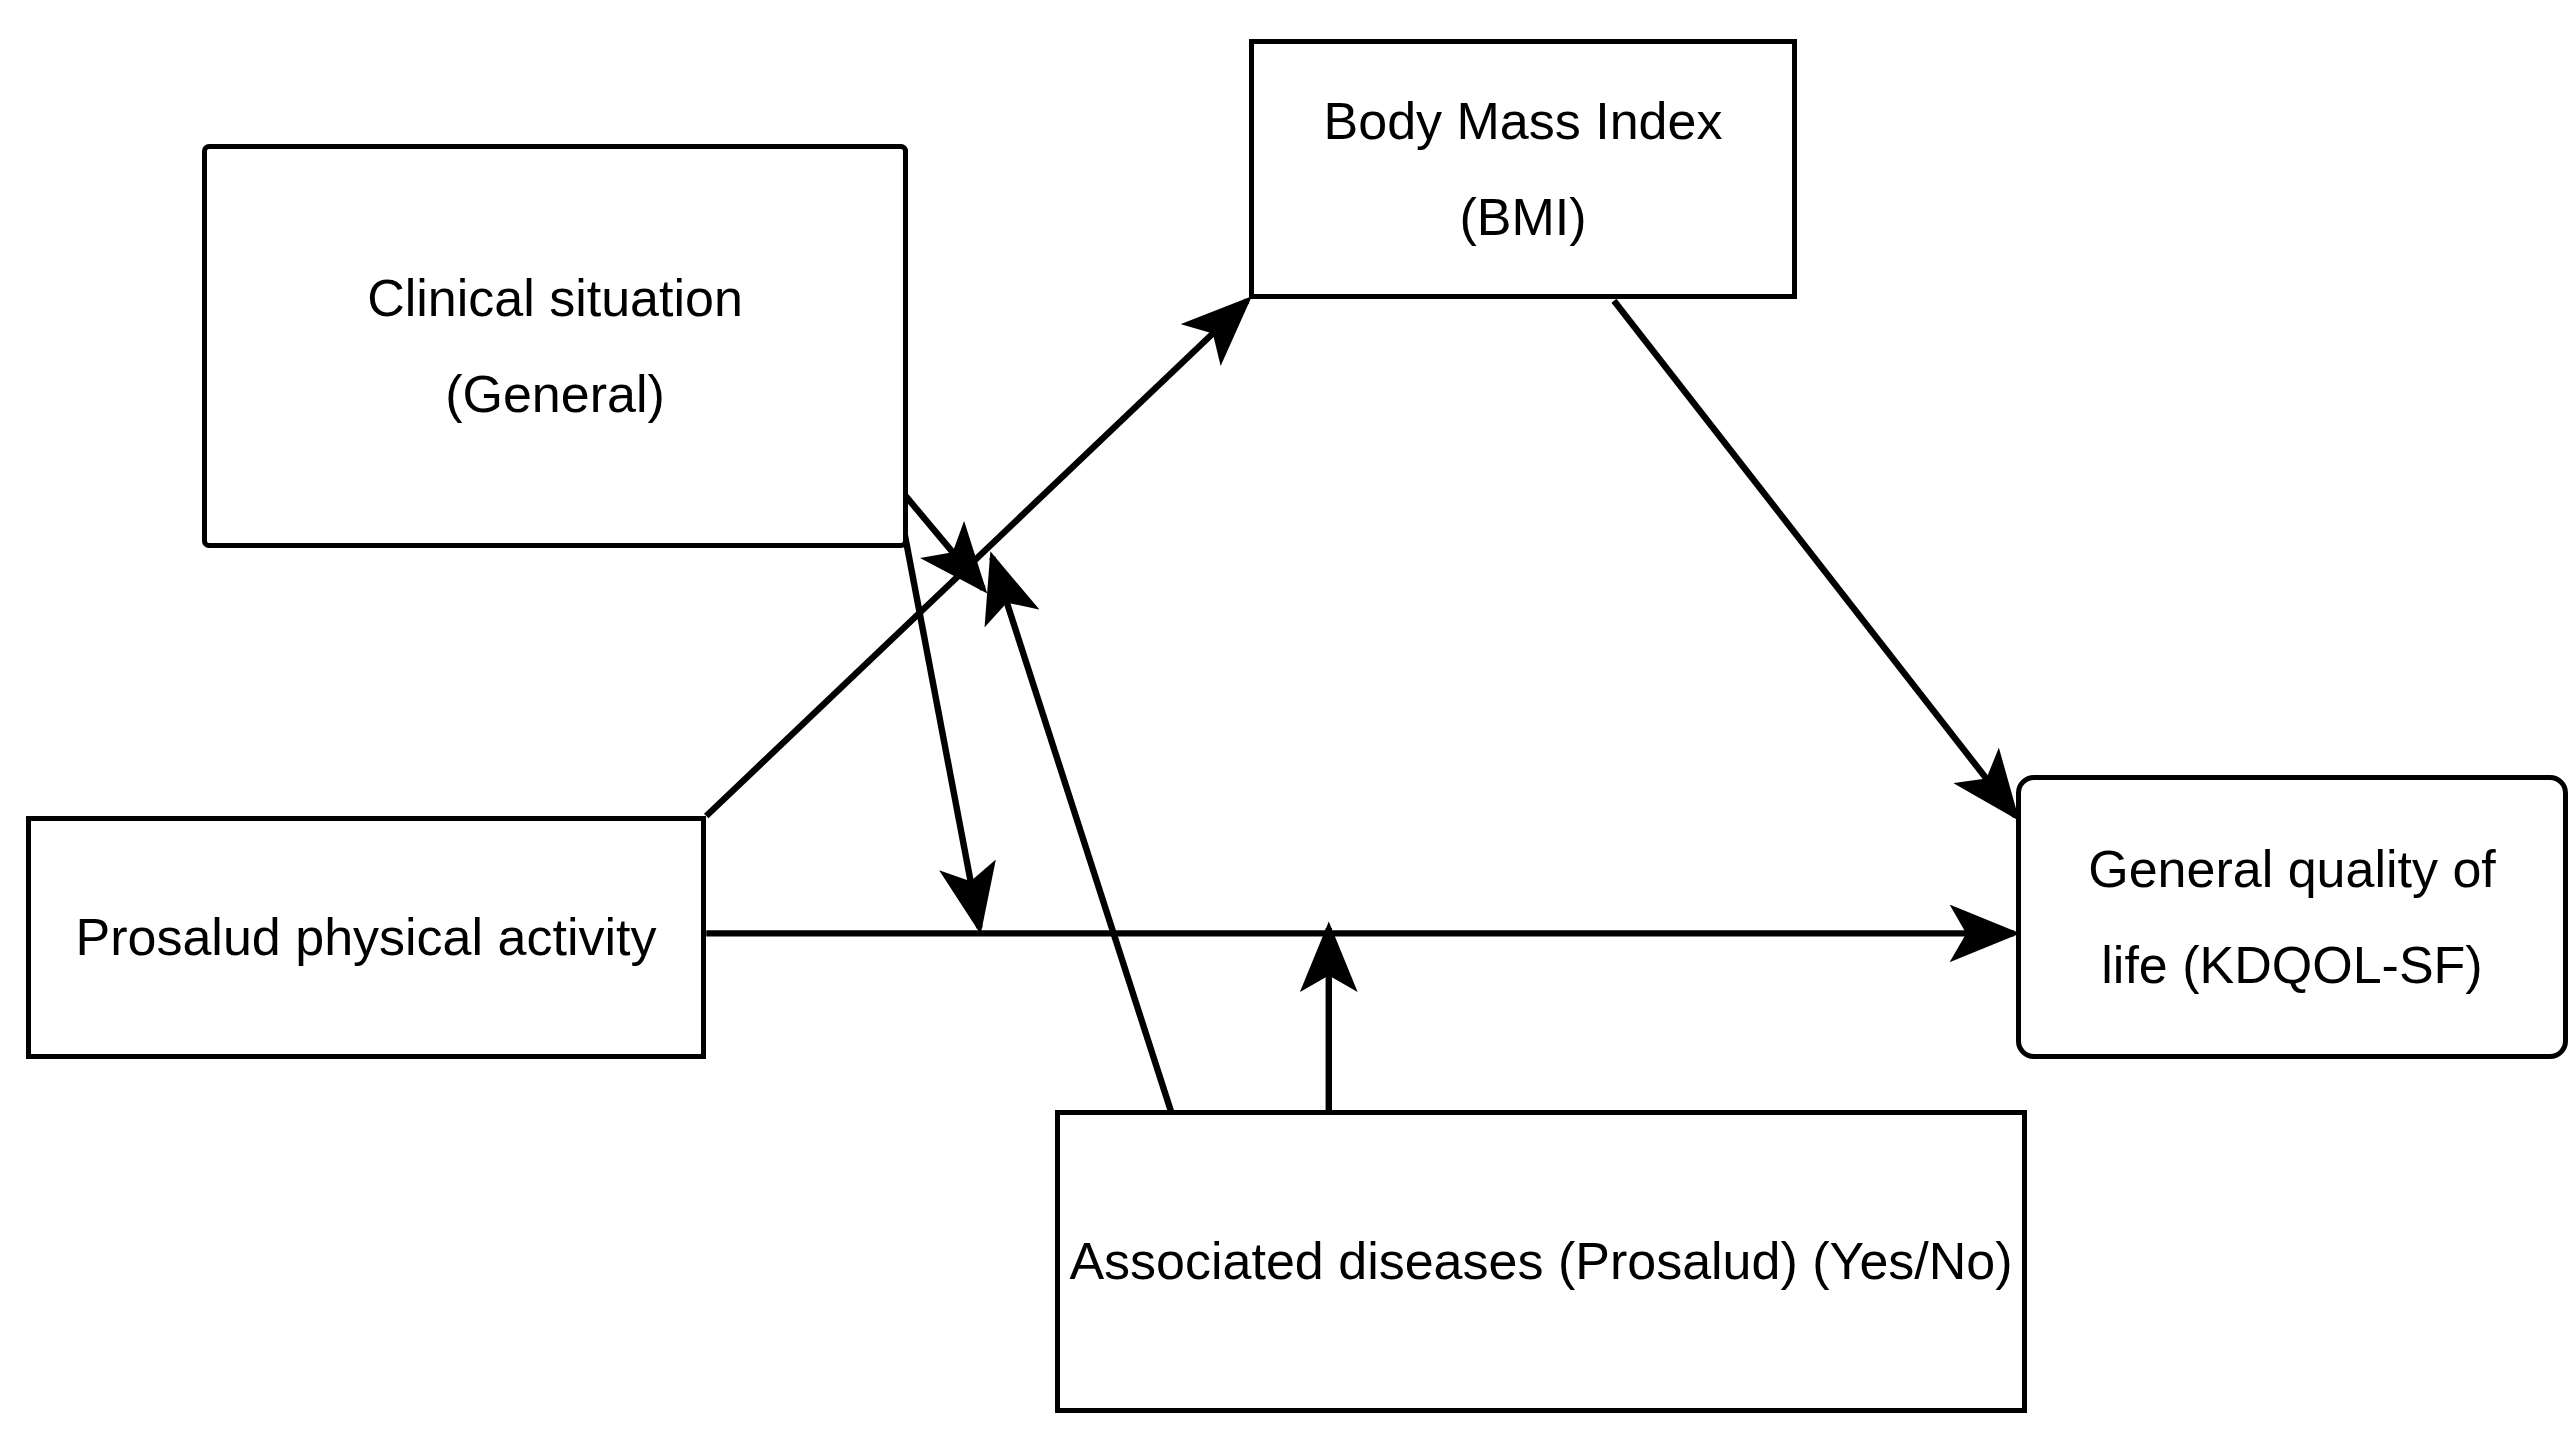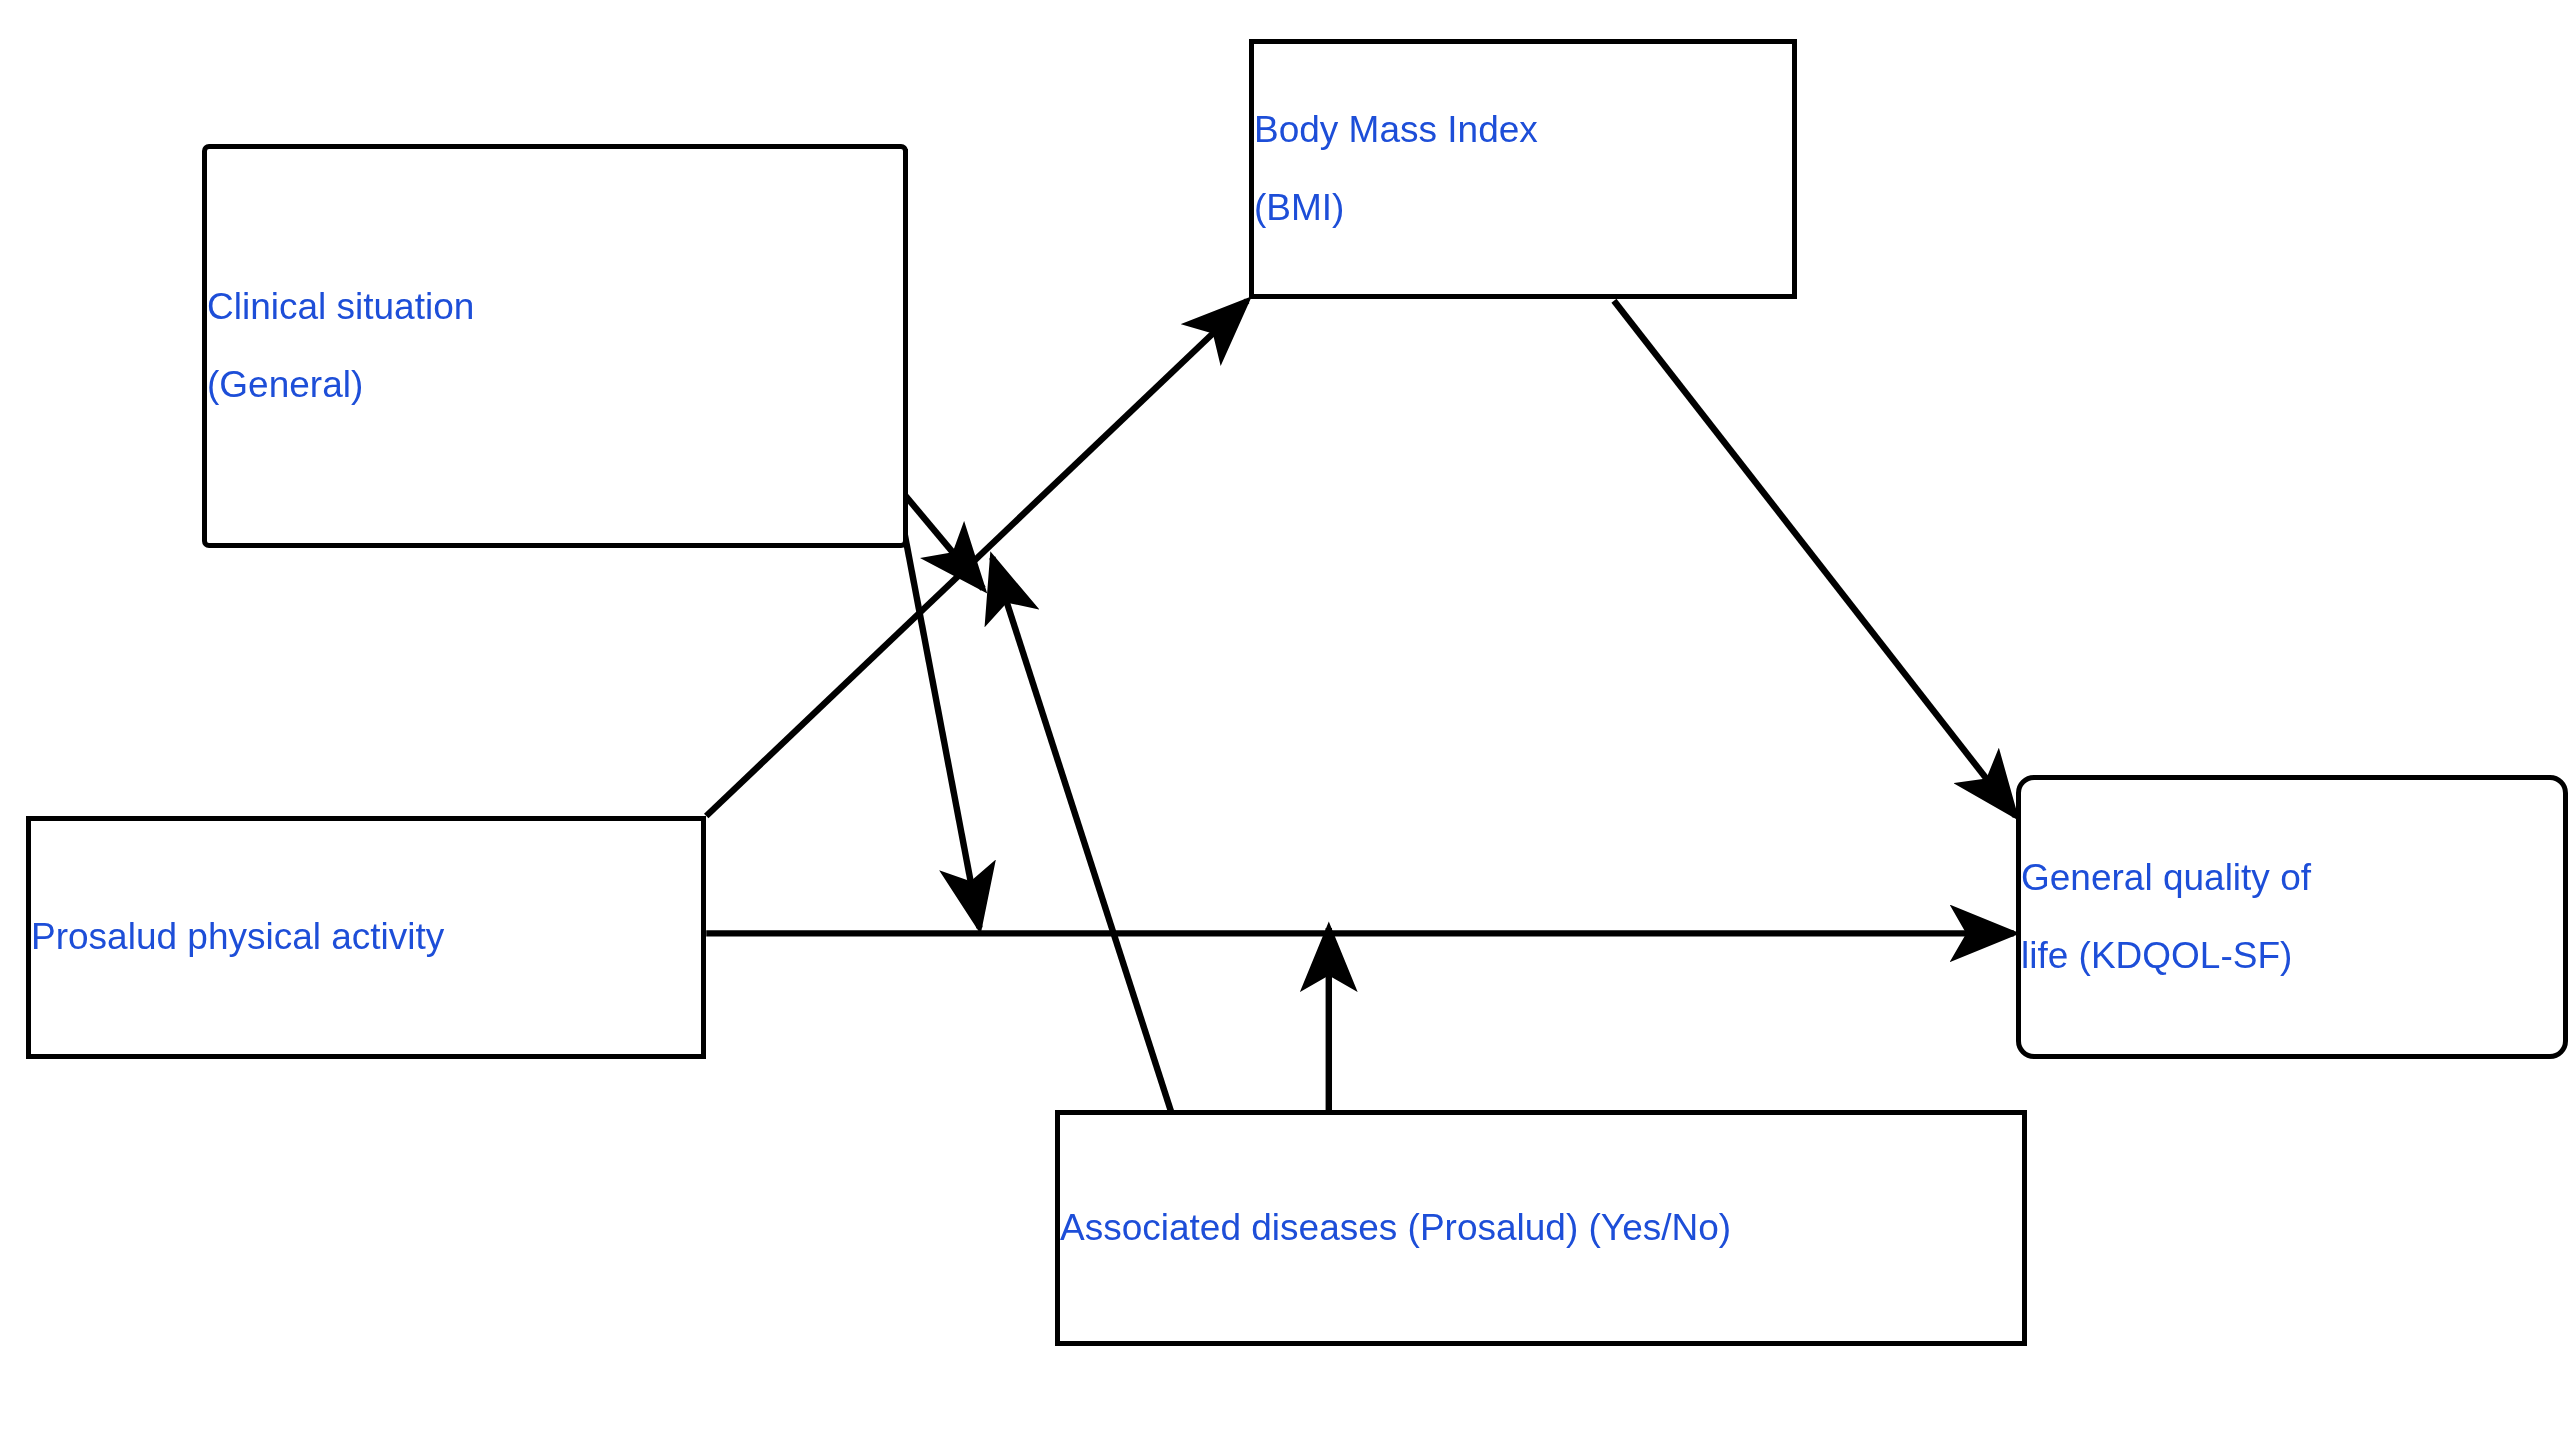--- a/index.html
+++ b/index.html
@@ -26,25 +26,25 @@
     height: 1445px;
     pointer-events: none;
   }
   .node {
     position: absolute;
     box-sizing: border-box;
     border: 5.5px solid #000000;
     background: #ffffff;
     display: flex;
     flex-direction: column;
-    align-items: flex-start;
+    align-items: center;
     justify-content: center;
     text-align: center;
-    color: #1d4ed8;
-    font-size: 37px;
+    color: #000000;
+    font-size: 52px;
     line-height: 1.2;
     z-index: 2;
   }
   .node .line {
     display: block;
     white-space: nowrap;
     margin: 16.5px 0;
   }
   
   #node-clinical-situation {
@@ -53,21 +53,21 @@
   #node-body-mass-index {
     left: 1249px; top: 39px;   width: 548px;  height: 260px;
   }
   #node-intense-physical-activity {
     left: 26px;   top: 816px;  width: 680px;  height: 243px;
   }
   #node-general-quality-of-life {
     left: 2016px; top: 775px;  width: 552px;  height: 284px; border-radius: 18px;
   }
   #node-associated-diseases {
-    left: 1055px; top: 1110px; width: 972px; height: 236px;
+    left: 1055px; top: 1110px; width: 972px; height: 303px;
   }
   
   .stub {
     position: absolute;
     background: #000000;
     z-index: 1;
   }
   #stub-clinical-right {
     left: 902px; top: 149px; width: 5.5px; height: 44px;
   }

